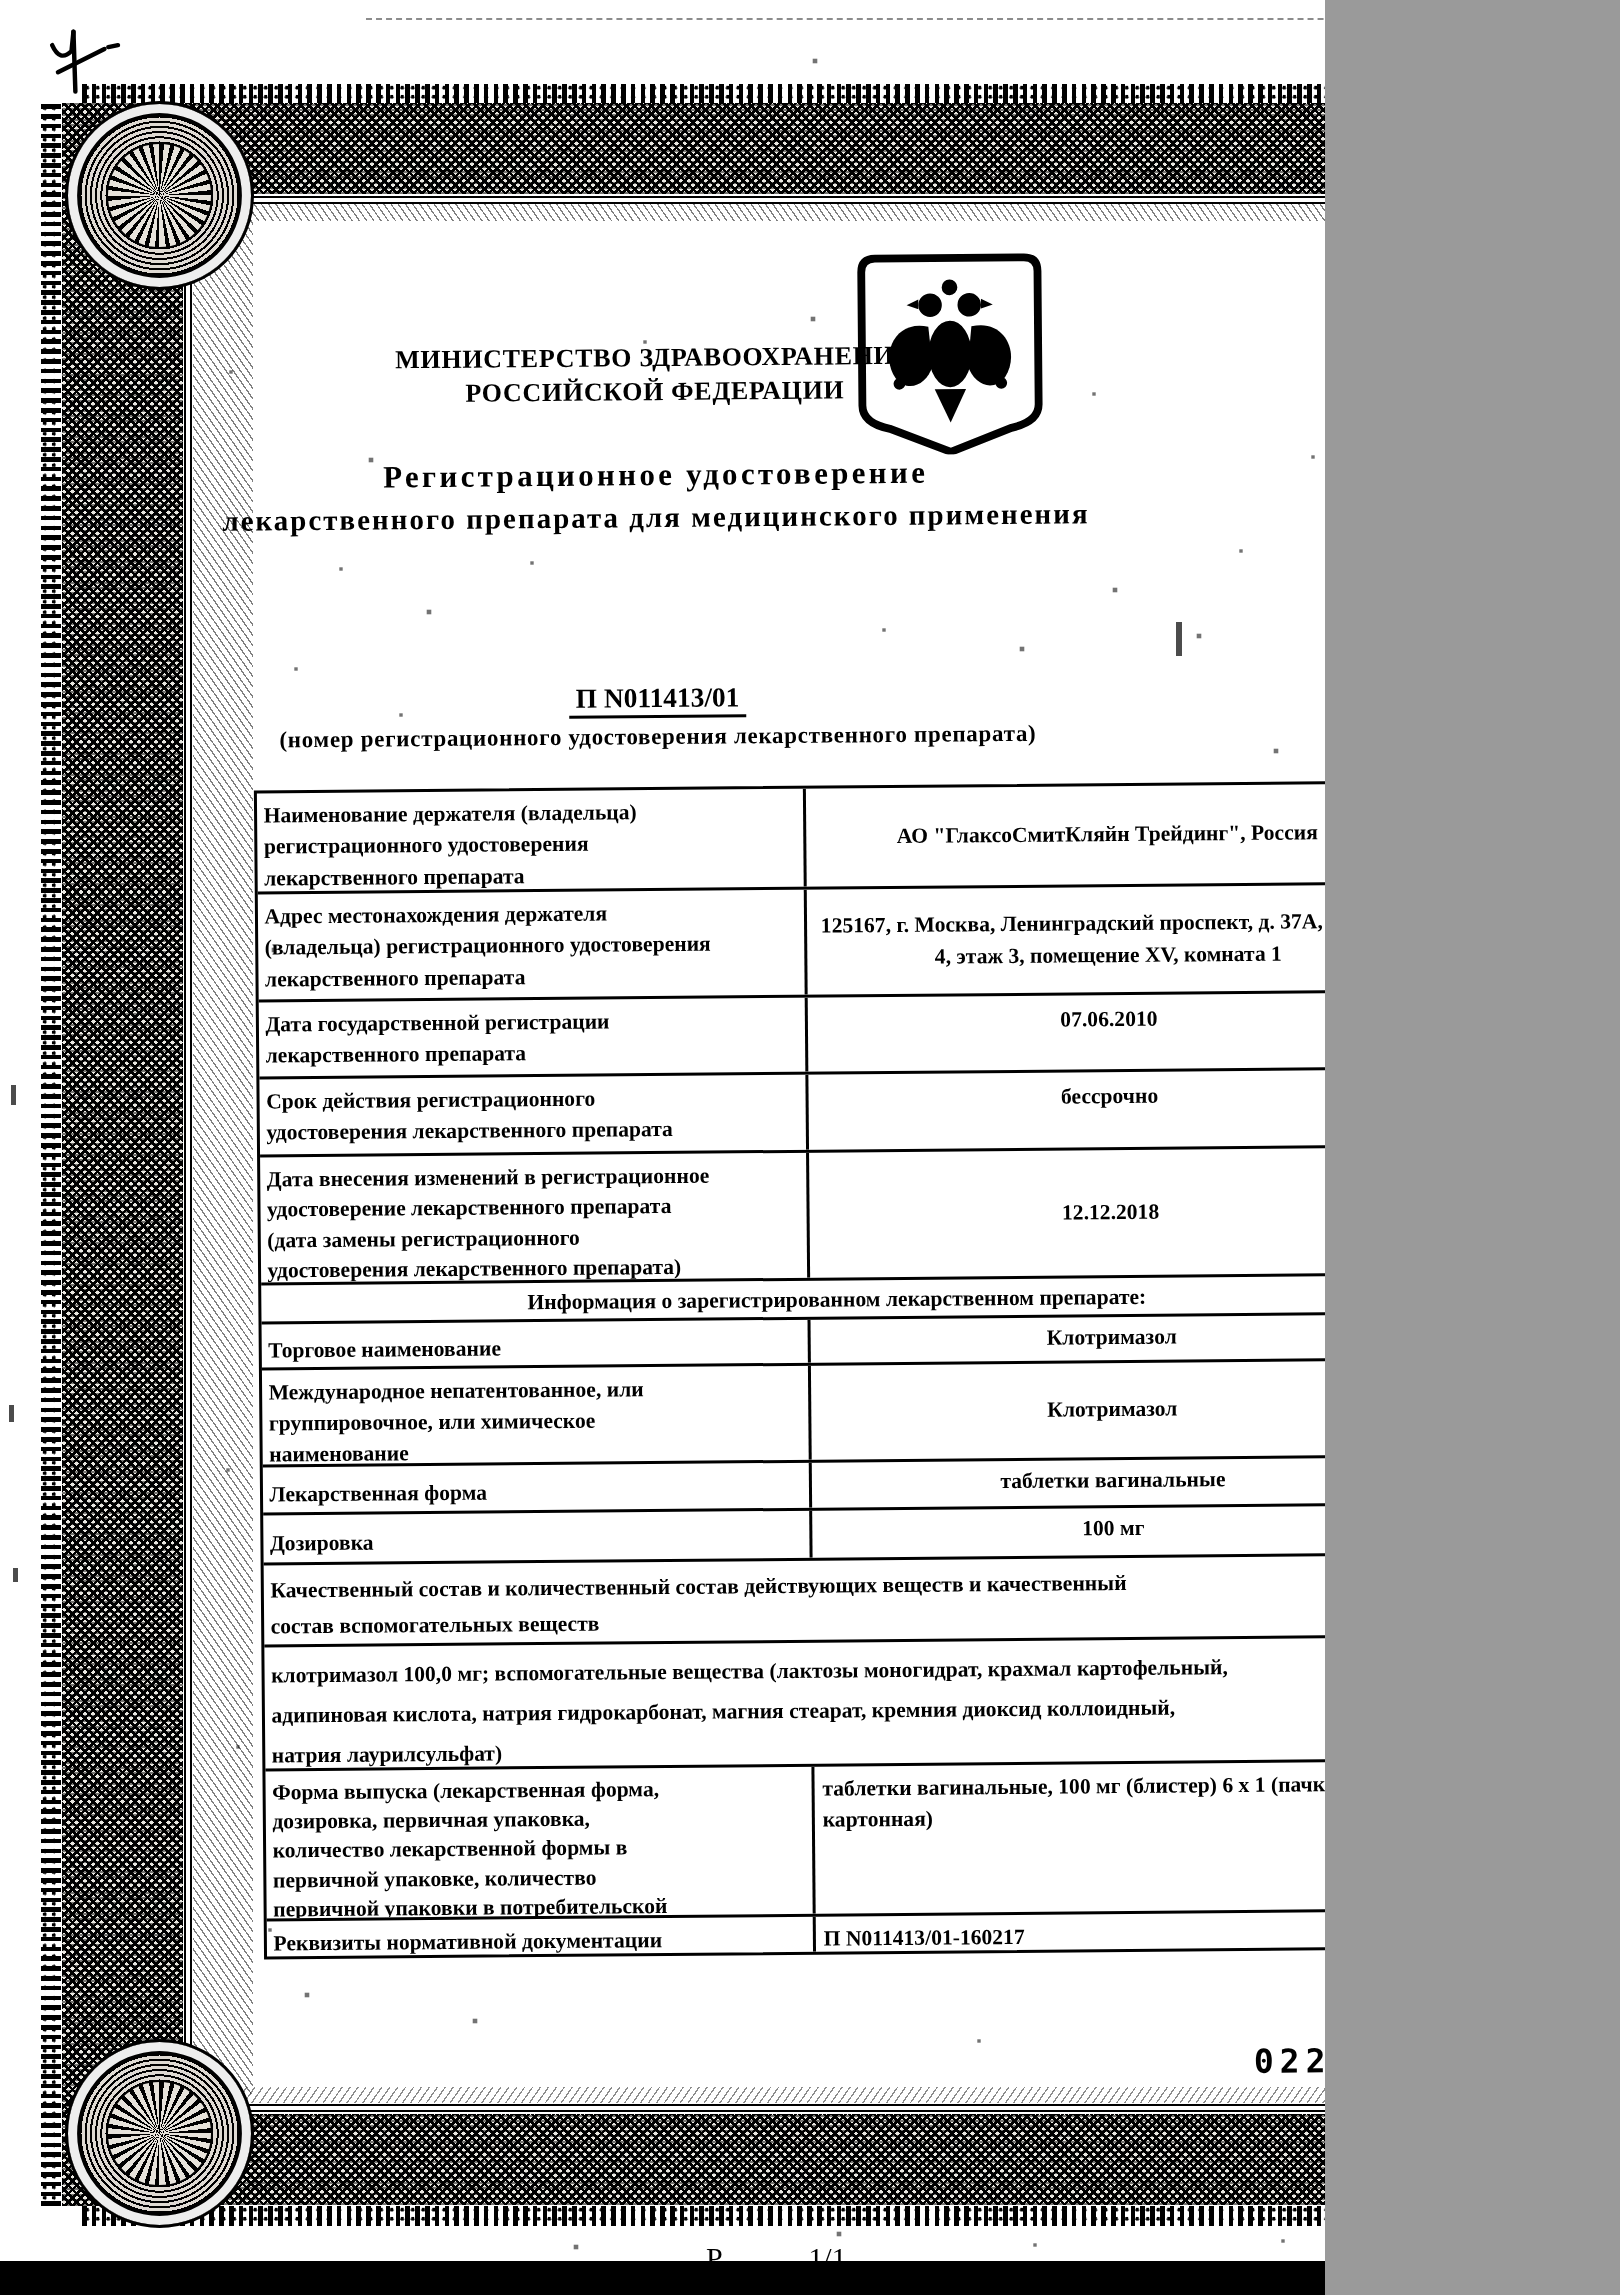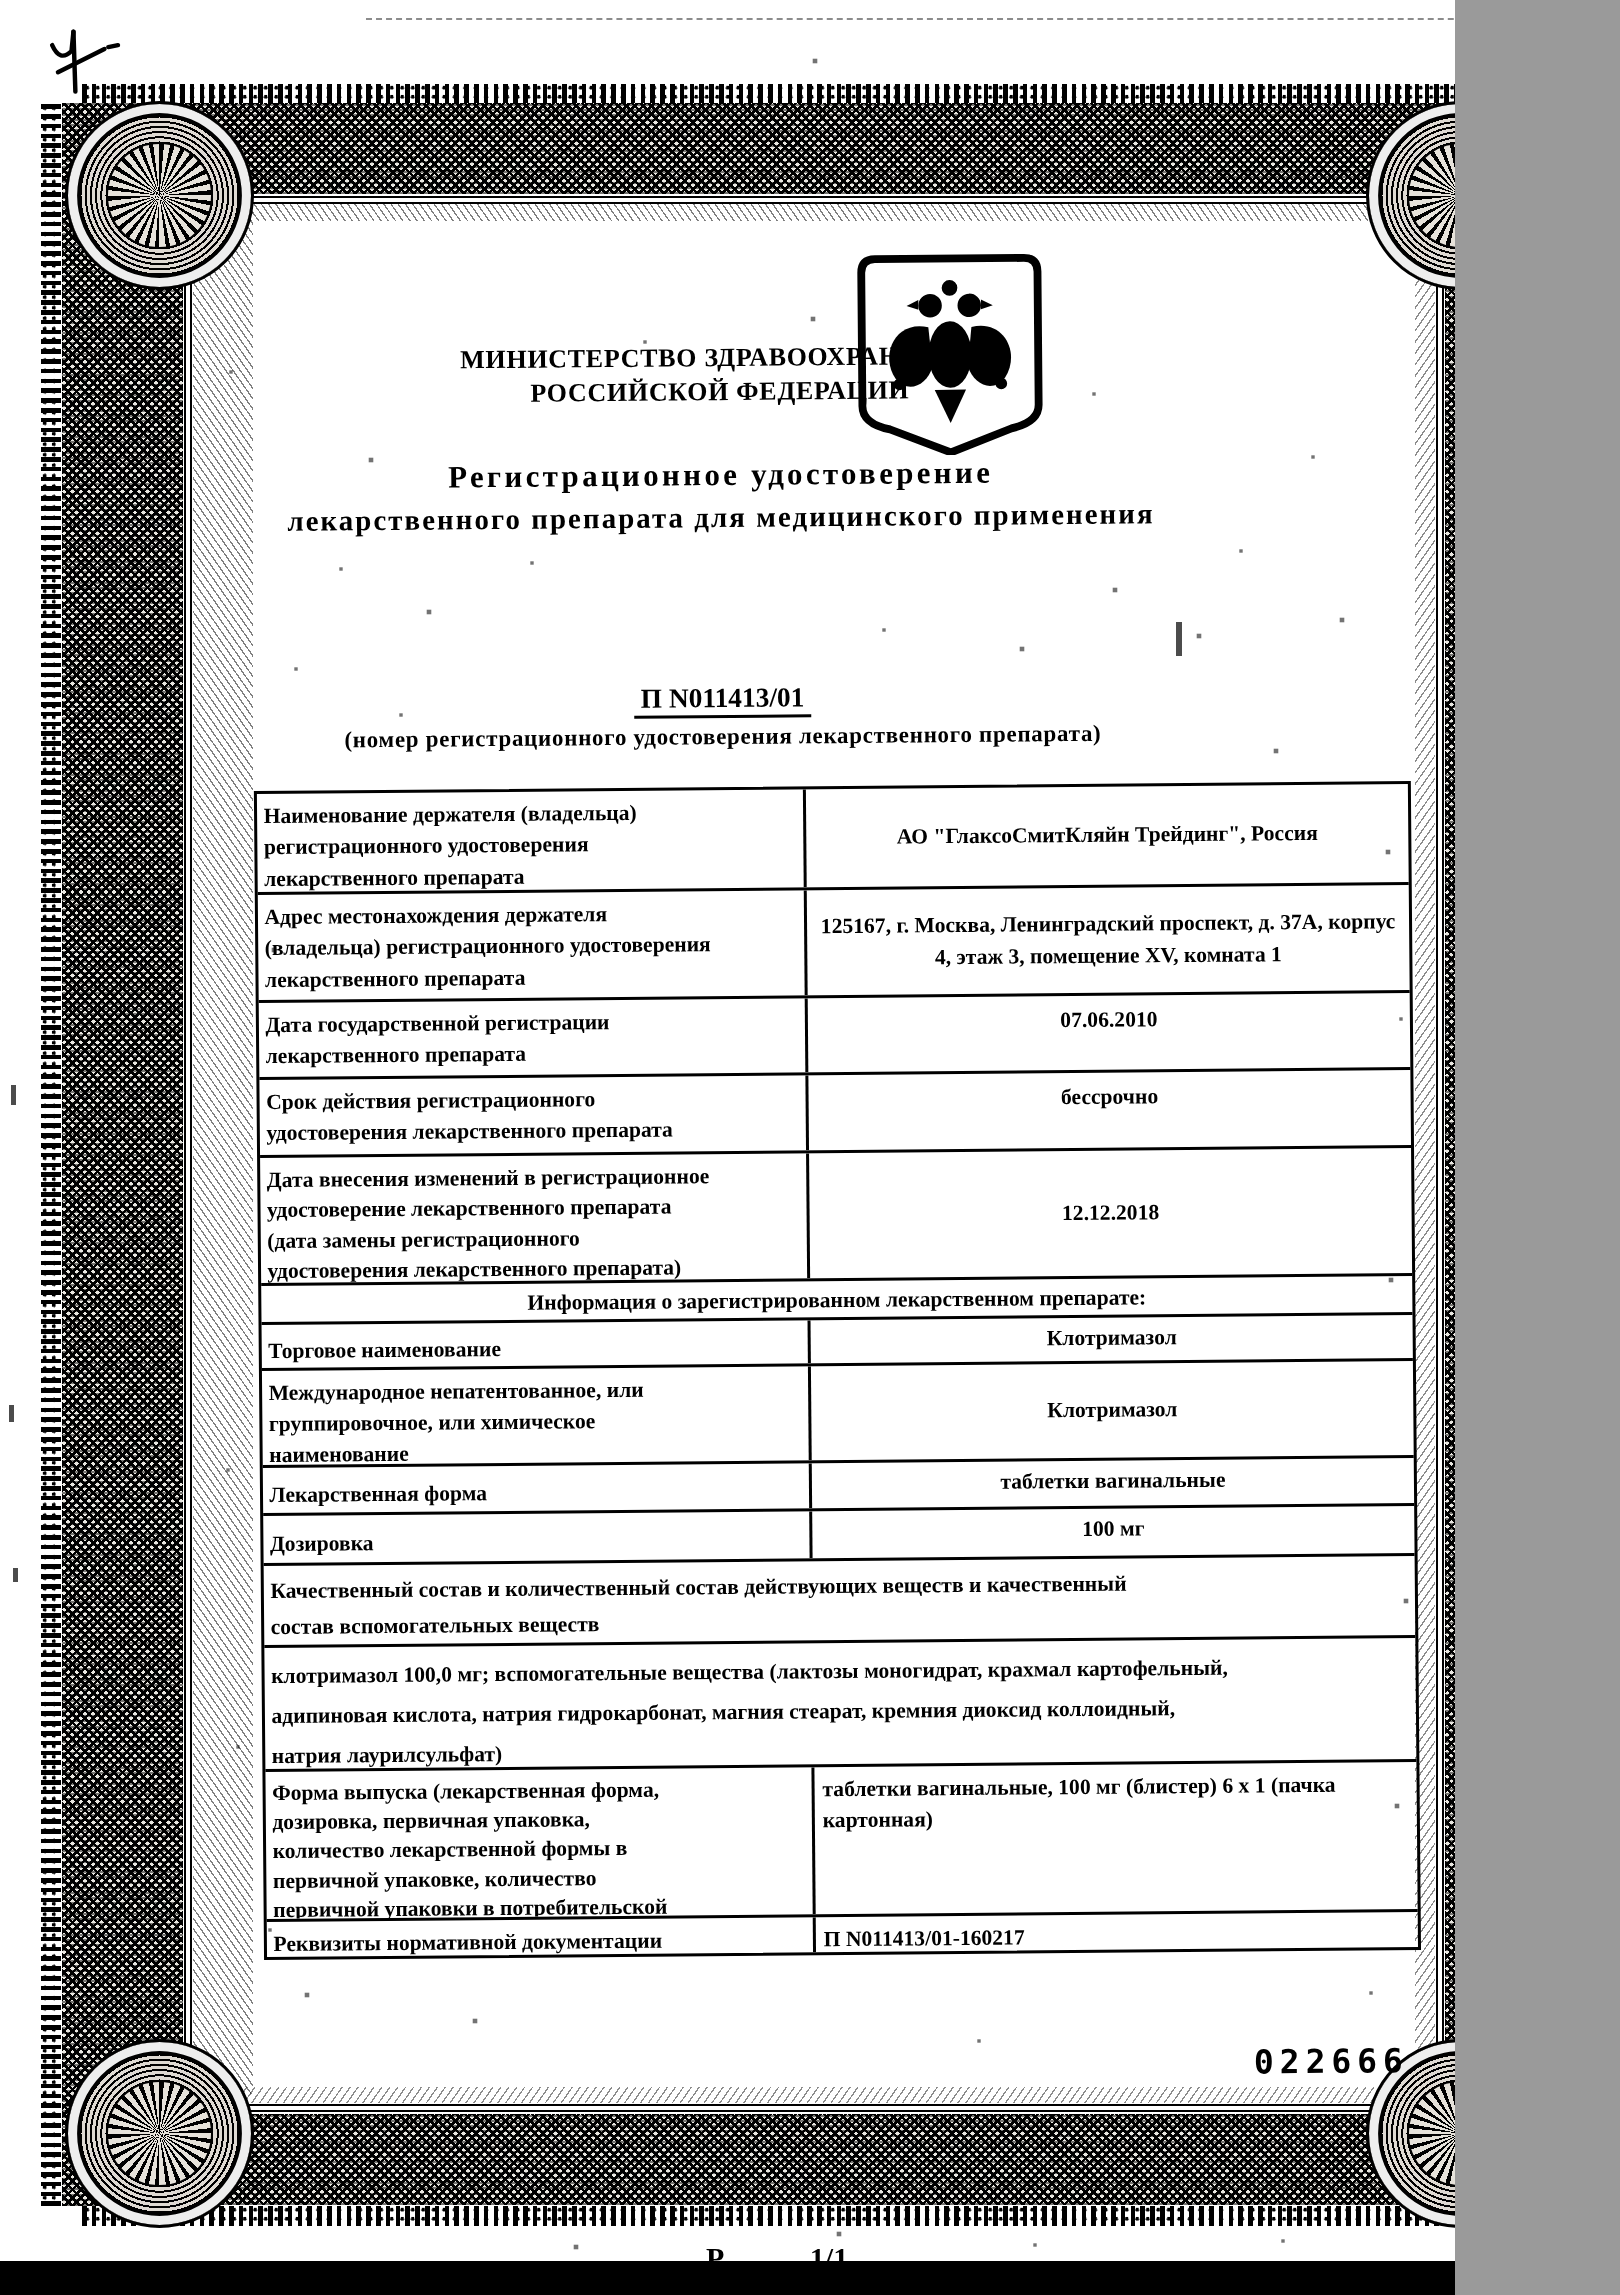--- a/index.html
+++ b/index.html
@@ -1,17 +1,17 @@
 <!DOCTYPE html>
 <html style="font-size:10.5px"><head>
 <meta charset="utf-8">
 <style>
   *{margin:0;padding:0;box-sizing:border-box}
   html,body{background:#9a9a9a}
-  .page{position:relative;width:1455px;height:2295px;background:#fff;overflow:hidden;
+  .page{position:relative;width:1325px;height:2295px;background:#fff;overflow:hidden;
         font-family:"Liberation Serif",serif;color:#000}
   .abs{position:absolute}
 
   
   .band{position:absolute;
     background:
       repeating-linear-gradient(45deg,#000 0 2.6px,transparent 2.6px 5.9px),
       repeating-linear-gradient(-45deg,#000 0 2.6px,transparent 2.6px 5.9px),
       repeating-linear-gradient(0deg,rgba(0,0,0,.5) 0 2px,transparent 2px 5.2px),
       #e9e7e1;}
@@ -51,21 +51,21 @@
   .r{display:flex;border-top:3.3px solid #000;overflow:hidden}
   .r.first{border-top:none}
   .c1{width:549px;border-right:3.3px solid #000;padding:6.5px 91px 3.9px 6.5px;line-height:1.48;overflow:hidden}
   .c2{flex:1;display:flex;align-items:center;justify-content:center;text-align:center;
       padding:3.9px 13px;line-height:1.45;overflow:hidden}
   .full{width:100%;text-align:center;padding:5.2px 13px;line-height:1.6}
 
   .serial{position:absolute;left:1247px;top:2047px;font-family:"DejaVu Sans Mono",monospace;
           font-weight:bold;font-size:33px;letter-spacing:5.9px}
   .blackbar{position:absolute;left:0;top:2261px;width:1621px;height:35px;background:#000;z-index:5}
-  .footfrag{position:absolute;left:706px;top:2241px;font-size:30px;font-weight:bold;
+  .footfrag{position:absolute;left:706px;top:2241px;font-size:30px;font-weight:normal;
             word-spacing:78px;z-index:4}
   .topdash{position:absolute;left:366px;top:18.3px;width:1228px;border-top:2px dashed rgba(0,0,0,.45)}
   .tick{position:absolute;background:#000;opacity:.7}
   .speck{position:absolute;top:0;left:0;width:2px;height:2px;color:rgba(0,0,0,.55);
     box-shadow:340px 568px 0 0.7px,428px 611px 0 1.3px,531px 562px 0 0.7px,1114px 589px 0 1.3px,
       1240px 550px 0 0.7px,1341px 619px 0 1.3px,400px 714px 0 0.7px,1275px 750px 0 1.3px,
       883px 629px 0 0.7px,1021px 648px 0 1.3px,295px 668px 0 0.7px,1387px 851px 0 1.3px,
       644px 341px 0 0.7px,812px 318px 0 1.3px,1093px 393px 0 0.7px,370px 459px 0 1.3px,
       1312px 456px 0 0.7px,474px 2020px 0 1.3px,978px 2040px 0 0.7px,306px 1994px 0 1.3px,
       1370px 1992px 0 0.7px,814px 60px 0 1.3px,1198px 635px 0 1.3px,230px 371px 0 0.7px,

